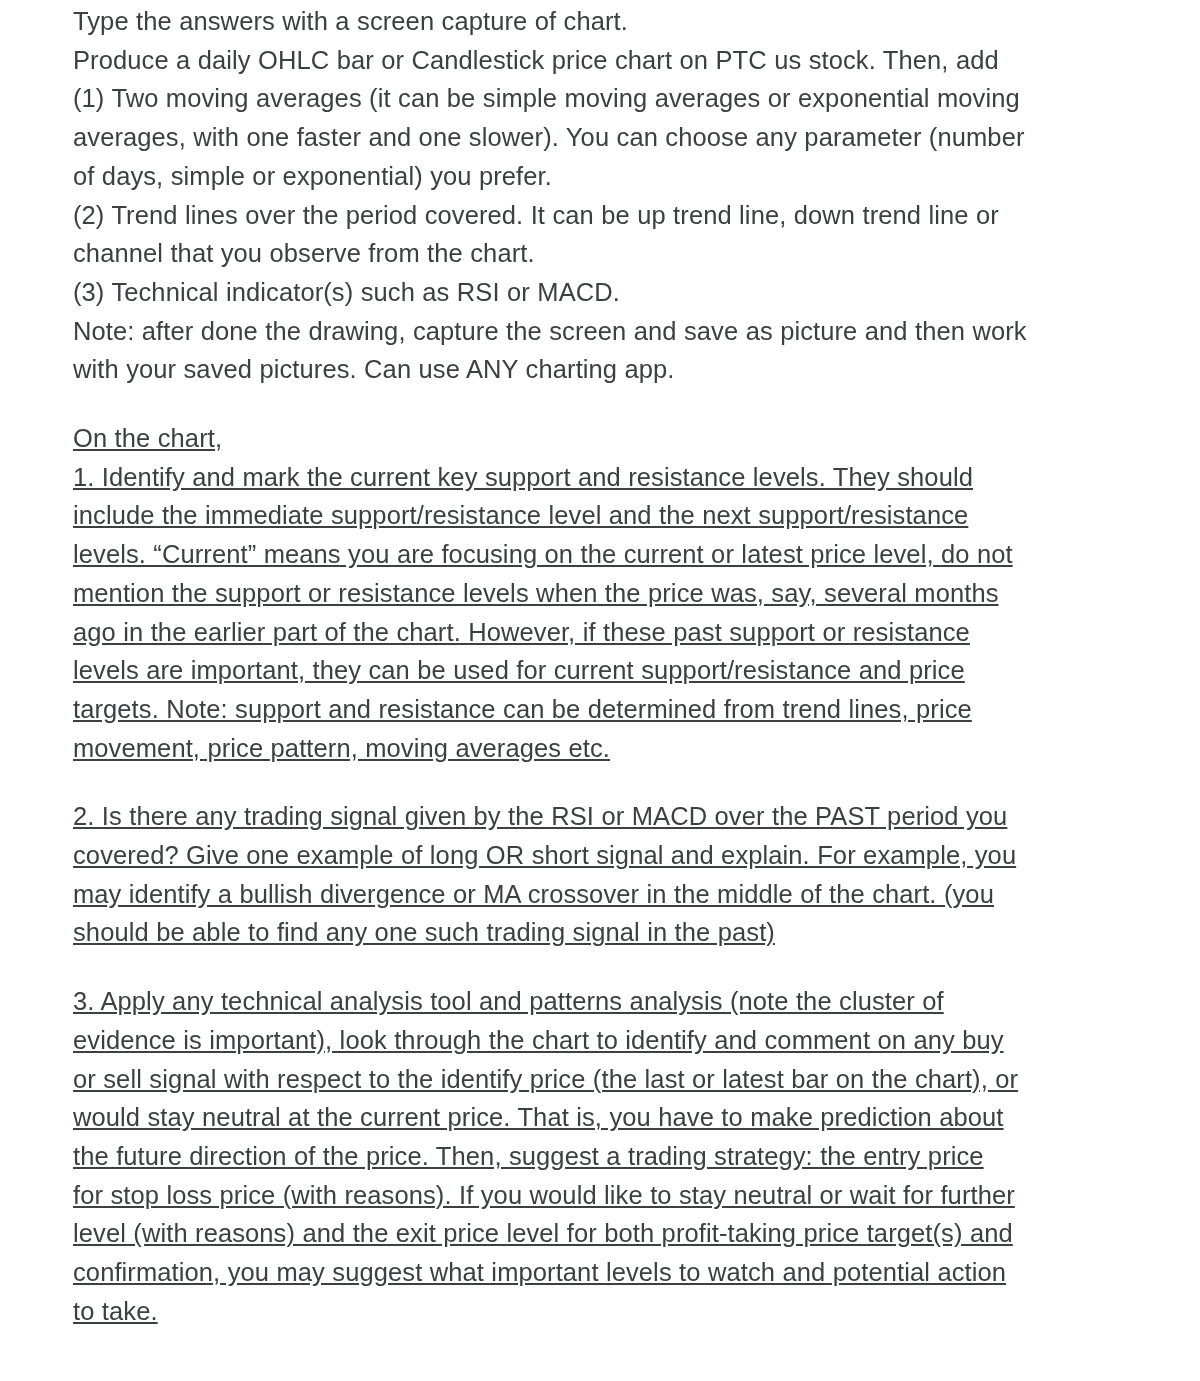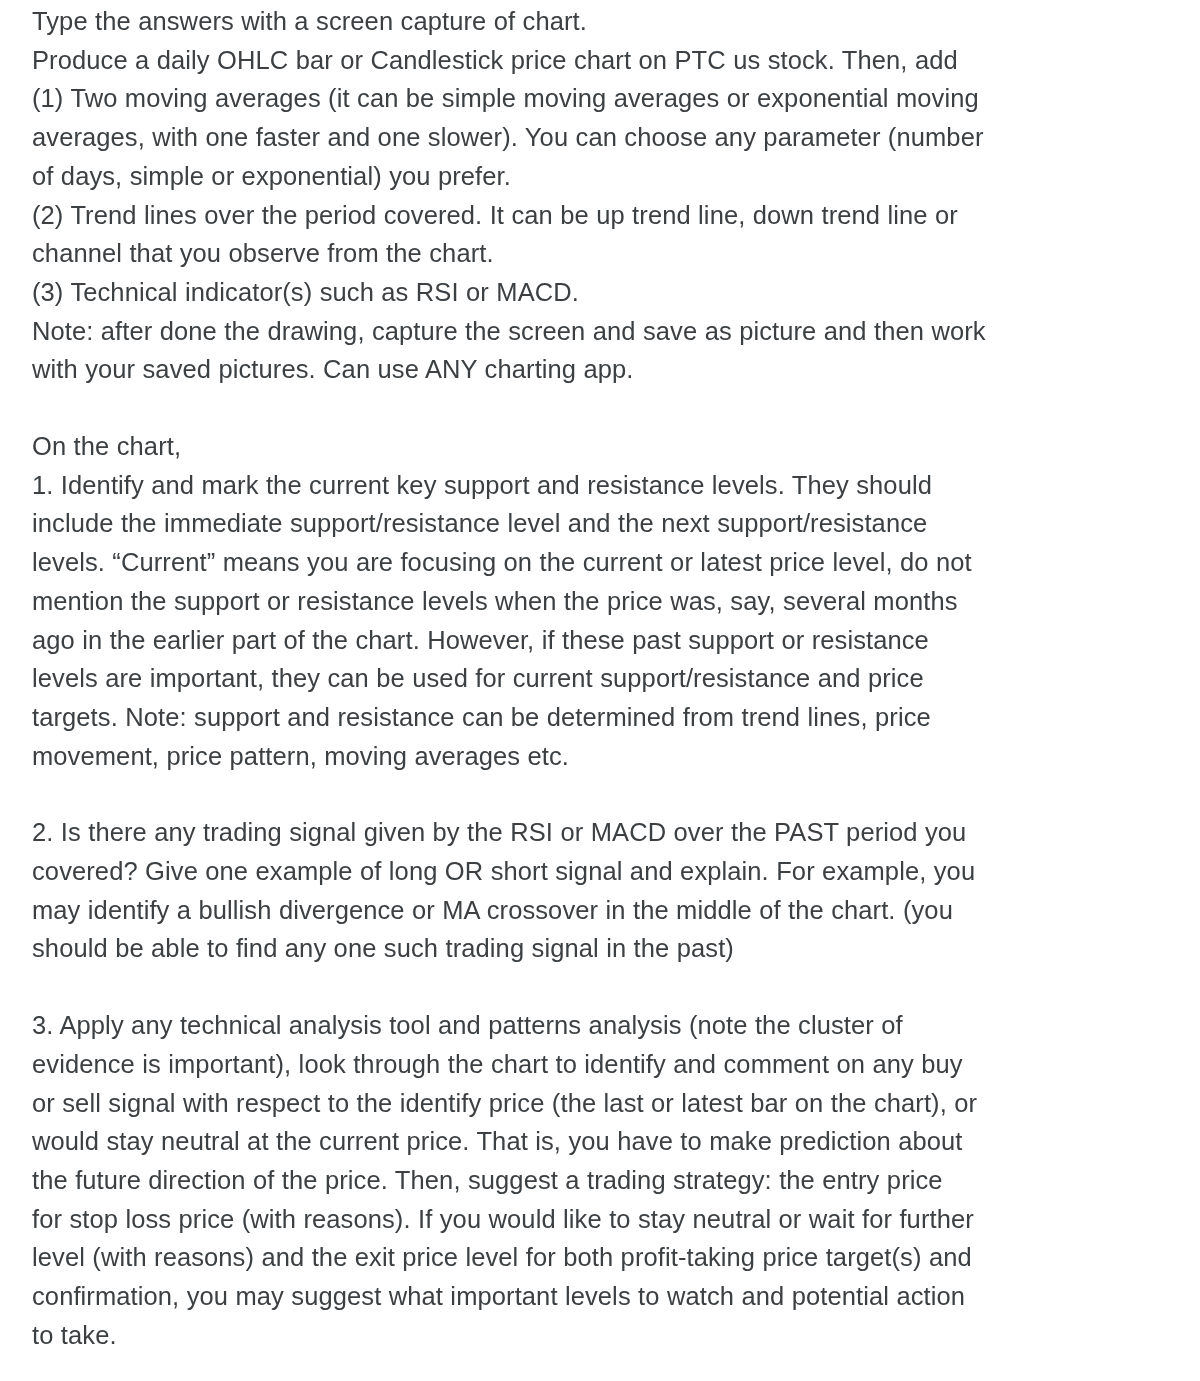--- a/index.html
+++ b/index.html
@@ -10,27 +10,28 @@
   body {
     width: 1200px;
     height: 1381px;
     font-family: "Liberation Sans", sans-serif;
     color: #3c4043;
     overflow: hidden;
   }
   #doc {
     box-sizing: border-box;
     width: 1200px;
-    padding: 2px 74px 0 32px;
+    padding: 2px 74px 0 73px;
   }
   .block {
     margin: 0;
   }
   .block + .block {
-    margin-top: 38px;
+    margin-top: 30px;
+    text-decoration: underline;
   }
   .line {
     font-size: 25.5px;
     line-height: 38.7px;
     letter-spacing: 0.1px;
     white-space: pre-wrap;
     word-spacing: 0.2px;
   }
 </style>
 </head>

